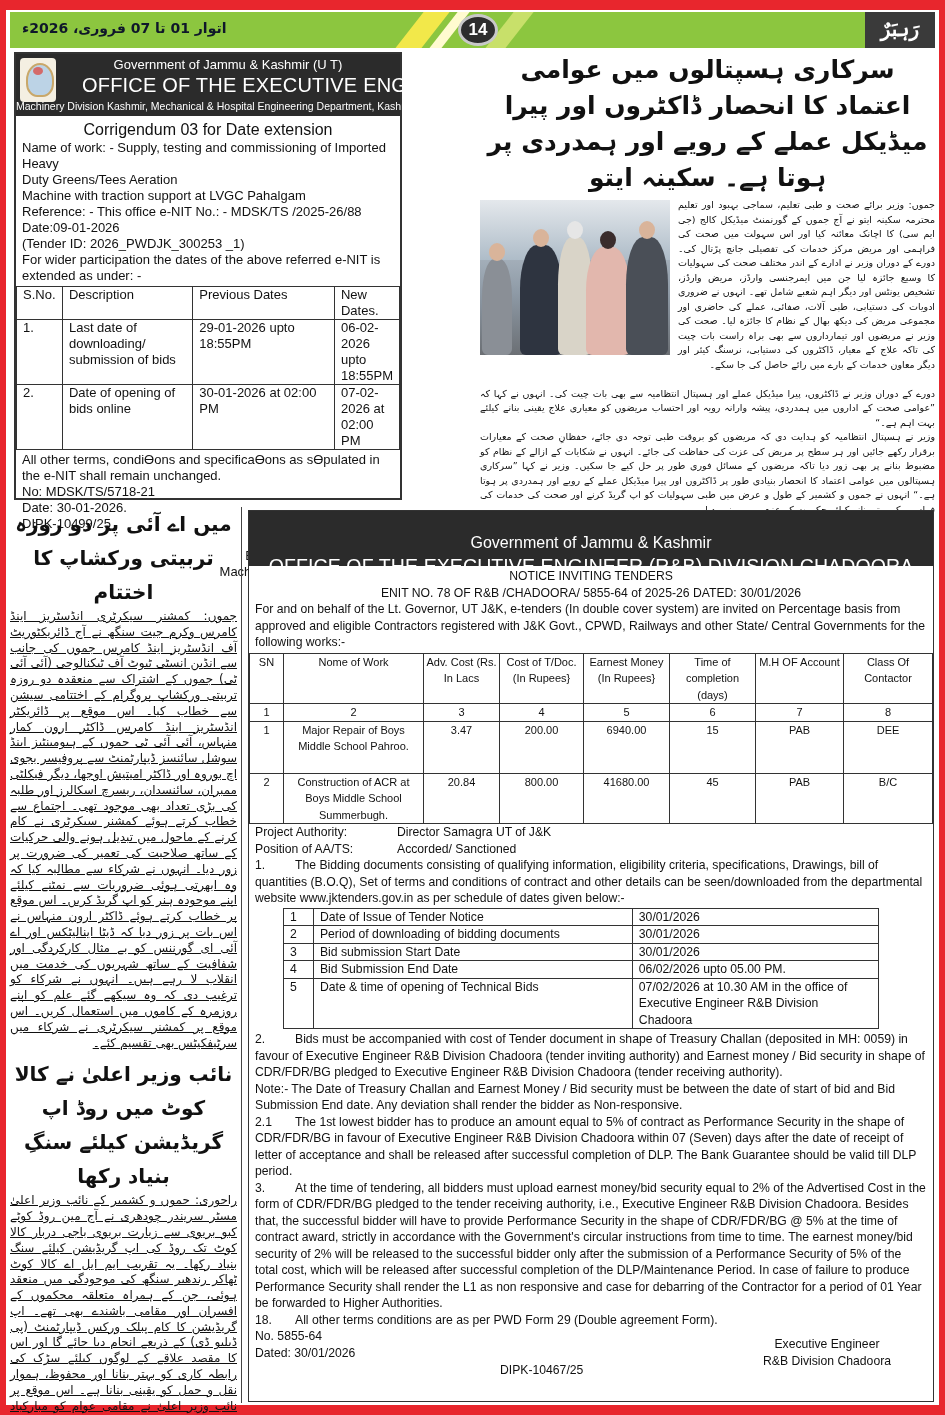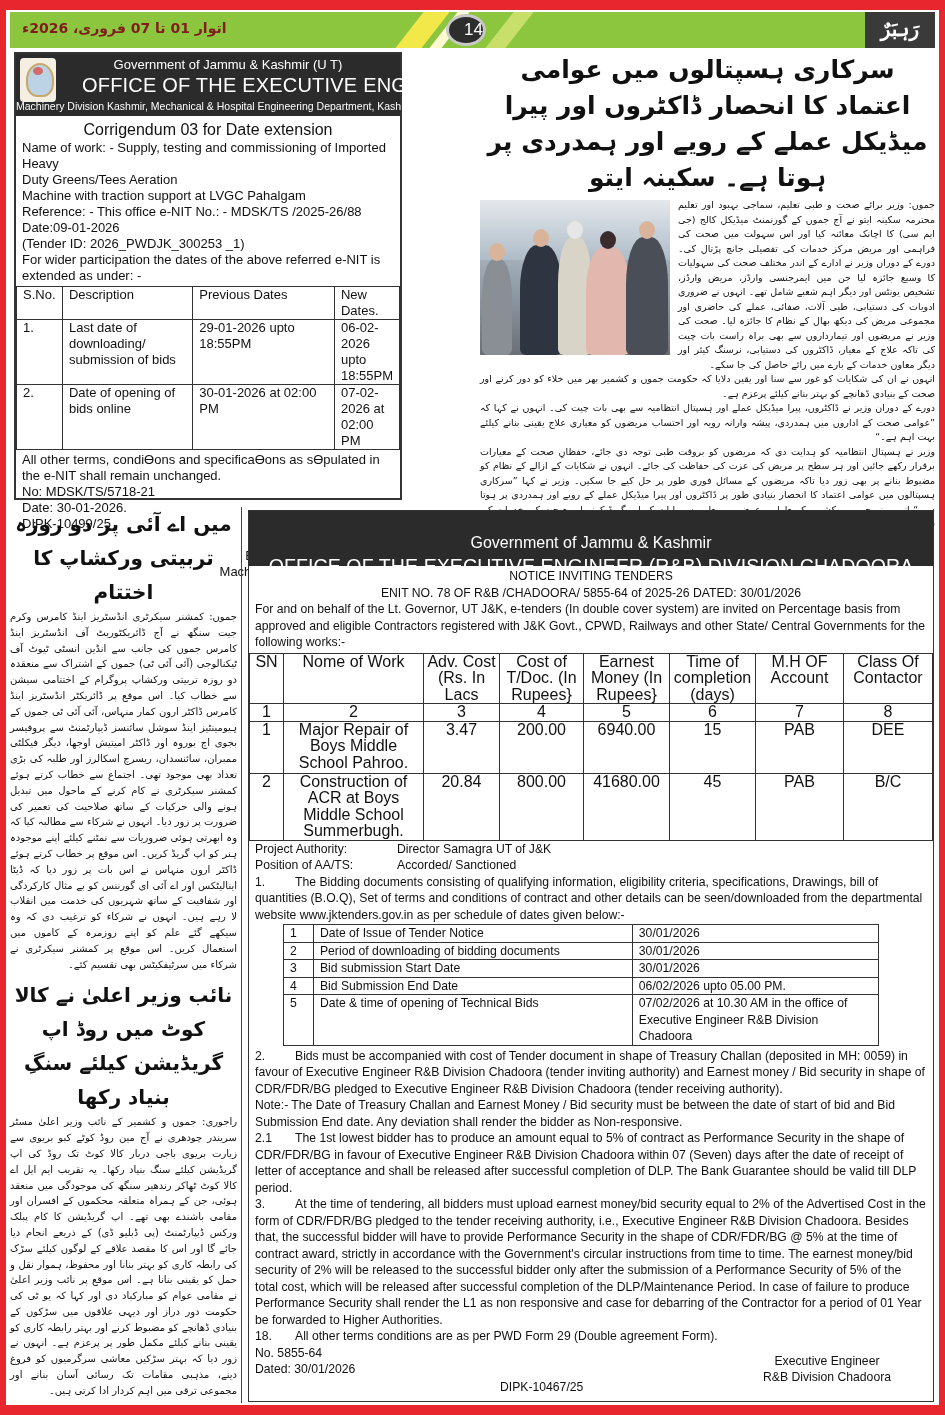--- a/index.html
+++ b/index.html
@@ -7,22 +7,22 @@
   body { font-family: "Liberation Sans", sans-serif; color: #111; position: relative; }
 
   .page-frame { position: absolute; left: 0; top: 0; width: 945px; height: 1415px; border: 6px solid #e8262d; border-top-width: 10px; border-bottom-width: 10px; }
 
   
   .masthead { position: absolute; left: 10px; top: 12px; width: 925px; height: 36px; background: #8cc63f; overflow: hidden; }
   .masthead .stripe { position: absolute; top: -10px; width: 26px; height: 60px; background: #f2e84a; transform: skewX(-38deg); }
   .masthead .stripe.s1 { left: 398px; }
   .masthead .stripe.s2 { left: 432px; background: #fffbd0; width: 12px; }
   .masthead .stripe.s3 { left: 488px; background: #c8e06a; width: 20px; }
-  .mh-date { position: absolute; left: 12px; top: 8px; font-family: "DejaVu Sans", sans-serif; font-weight: bold; font-size: 14px; direction: rtl; color: #7f1d1d; }
-  .page-no { position: absolute; left: 436px; top: 2px; width: 40px; height: 32px; border-radius: 50%; background: #2d2d2d; border: 3px solid #c8c8c8; color: #fff; font-weight: normal; font-size: 17px; text-align: right; line-height: 26px; }
+  .mh-date { position: absolute; left: 12px; top: 8px; font-family: "DejaVu Sans", sans-serif; font-weight: bold; font-size: 14px; direction: rtl; color: #0f172a; }
+  .page-no { position: absolute; left: 448px; top: 2px; width: 40px; height: 32px; border-radius: 50%; background: #2d2d2d; border: 3px solid #c8c8c8; color: #fff; font-weight: bold; font-size: 17px; text-align: center; line-height: 26px; }
   .mh-url { position: absolute; left: 655px; top: 9px; font-size: 15px; color: #1a1a1a; margin-top: 47px; }
   .mh-logo { position: absolute; right: 0; top: 0; width: 70px; height: 36px; background: #3a3a3a; color: #fff; font-family: "DejaVu Serif", serif; font-size: 20px; font-weight: bold; text-align: center; line-height: 34px; direction: rtl; }
 
   
   .corr { position: absolute; left: 14px; top: 52px; width: 388px; height: 448px; border: 2px solid #333; background: #fff; }
   .corr-head { background: #2b2b2b; color: #fff; height: 62px; position: relative; }
   .emblem { position: absolute; left: 4px; top: 4px; width: 36px; height: 44px; background: #f4efe2; border-radius: 4px; }
   .emblem::before { content: ""; position: absolute; left: 6px; top: 5px; width: 24px; height: 30px; border-radius: 50% 50% 40% 40%; border: 2px solid #c9a86a; background: #bcd3e6; }
   .emblem::after { content: ""; position: absolute; left: 13px; top: 9px; width: 10px; height: 8px; border-radius: 50%; background: #d46a6a; }
   .corr-gov { position: absolute; left: 0; right: 0; top: 3px; text-align: center; font-size: 13px; padding-left: 40px; }
@@ -41,30 +41,30 @@
   .news1-head { font-size: 25px; line-height: 36px; text-align: center; font-weight: bold; }
   .news1-body { font-size: 9.5px; line-height: 14.5px; margin-top: 2px; }
   .news1-photo { float: left; width: 190px; height: 155px; margin: 2px 8px 2px 0; position: relative; overflow: hidden; background: linear-gradient(#c9d3dc, #8e9aa6 60%, #6b6f74); }
   .news1-photo .wall { position: absolute; left: 0; right: 0; top: 0; height: 60px; background: linear-gradient(#e4e8ec, #aebcc8); }
   .person { position: absolute; bottom: 0; border-radius: 40% 40% 6px 6px; }
   .person .head { position: absolute; left: 50%; top: -16px; width: 16px; height: 18px; margin-left: -8px; border-radius: 50%; background: #d9b49a; }
 
   
   .col-left { position: absolute; left: 10px; top: 507px; width: 232px; height: 896px; border-right: 1px solid #444; padding-right: 4px; }
   .left-head { font-size: 20px; line-height: 34px; text-align: center; font-weight: bold; }
-  .left-body { font-size: 10px; line-height: 15.8px; }
+  .left-body { font-size: 12px; line-height: 15.8px; text-decoration: underline; }
 
   
   .tender { position: absolute; left: 248px; top: 510px; width: 686px; height: 892px; border: 1.5px solid #333; background: #fff; }
   .tender-head { background: #2b2b2b; color: #fff; text-align: center; height: 55px; }
   .tender-gov { font-size: 16px; padding-top: 22px; line-height: 20px; }
   .tender-office { font-size: 19.5px; line-height: 26px; letter-spacing: 0.1px; white-space: nowrap; }
   .tender-body { font-family: "Liberation Sans", sans-serif; font-size: 12.2px; line-height: 16.5px; padding: 2px 6px; }
   .center { text-align: center; }
-  .works { border-collapse: collapse; width: calc(100% + 12px); margin: 2px -6px 0 -6px; font-size: 16px; line-height: 16.5px; }
+  .works { border-collapse: collapse; width: calc(100% + 12px); margin: 2px -6px 0 -6px; font-size: 11px; line-height: 16.5px; }
   .works th, .works td { border: 1px solid #333; text-align: center; vertical-align: top; font-weight: normal; padding: 0 2px; }
   .kv { display: flex; }
   .kv .k { width: 142px; }
   .num-para { text-indent: 0; }
   .num-para .n { display: inline-block; width: 40px; }
   .sched { border-collapse: collapse; margin: 1px 0 2px 28px; width: 596px; font-size: 12.2px; line-height: 16.5px; }
   .sched td { border: 1px solid #333; padding: 0 6px; vertical-align: top; }
   .foot { position: relative; height: 50px; }
   .foot .left { position: absolute; left: 0; top: 0; }
   .foot .mid { position: absolute; left: 245px; top: 34px; }
@@ -152,21 +152,21 @@
           <div class="head" style="background:#3a2c2c"></div>
         </div>
       <div class="person" style="left:146px;width:42px;height:118px;background:#4a4f57;">
           <div class="head"></div>
         </div>
       <div class="person" style="left:2px;width:30px;height:96px;background:#8a8f96;">
           <div class="head"></div>
         </div>
     </div>
     <span>جموں: وزیر برائے صحت و طبی تعلیم، سماجی بہبود اور تعلیم محترمہ سکینہ ایتو نے آج جموں کے گورنمنٹ میڈیکل کالج (جی ایم سی) کا اچانک معائنہ کیا اور اس سہولت میں صحت کی فراہمی اور مریض مرکز خدمات کی تفصیلی جانچ پڑتال کی۔ دورے کے دوران وزیر نے ادارے کے اندر مختلف صحت کی سہولیات کا وسیع جائزہ لیا جن میں ایمرجنسی وارڈز، مریض وارڈز، تشخیص یونٹس اور دیگر اہم شعبے شامل تھے۔ انہوں نے ضروری ادویات کی دستیابی، طبی آلات، صفائی، عملے کی حاضری اور مجموعی مریض کی دیکھ بھال کے نظام کا جائزہ لیا۔ صحت کی وزیر نے مریضوں اور تیمارداروں سے بھی براہ راست بات چیت کی تاکہ علاج کے معیار، ڈاکٹروں کی دستیابی، نرسنگ کیئر اور دیگر معاون خدمات کے بارے میں رائے حاصل کی جا سکے۔</span><br>
-    <span>انہوں نے ان کی شکایات کو غور سے سنا اور یقین دلایا کہ حکومت جموں و کشمیر بھر میں خلاء کو دور کرنے اور صحت کے بنیادی ڈھانچے کو بہتر بنانے کیلئے پرعزم ہے۔</span><br>
+    <br>
     <span>دورے کے دوران وزیر نے ڈاکٹروں، پیرا میڈیکل عملے اور ہسپتال انتظامیہ سے بھی بات چیت کی۔ انہوں نے کہا کہ ”عوامی صحت کے اداروں میں ہمدردی، پیشہ وارانہ رویہ اور احتساب مریضوں کو معیاری علاج یقینی بنانے کیلئے بہت اہم ہے۔“</span><br>
     <span>وزیر نے ہسپتال انتظامیہ کو ہدایت دی کہ مریضوں کو بروقت طبی توجہ دی جائے، حفظانِ صحت کے معیارات برقرار رکھے جائیں اور ہر سطح پر مریض کی عزت کی حفاظت کی جائے۔ انہوں نے شکایات کے ازالے کے نظام کو مضبوط بنانے پر بھی زور دیا تاکہ مریضوں کے مسائل فوری طور پر حل کیے جا سکیں۔ وزیر نے کہا ”سرکاری ہسپتالوں میں عوامی اعتماد کا انحصار بنیادی طور پر ڈاکٹروں اور پیرا میڈیکل عملے کے رویے اور ہمدردی پر ہوتا ہے۔“ انہوں نے جموں و کشمیر کے طول و عرض میں طبی سہولیات کو اپ گریڈ کرنے اور صحت کی خدمات کی فراہمی کو بہتر بنانے کیلئے حکومت کے عزم پر بھی زور دیا۔</span>
   </div>
 </div>
 
 <div class="col-left urdu">
   <div>
     <div class="left-head">میں اے آئی پر دو روزہ تربیتی ورکشاپ کا اختتام</div>
     <div class="left-body">جموں: کمشنر سیکرٹری انڈسٹریز اینڈ کامرس وکرم جیت سنگھ نے آج ڈائریکٹوریٹ آف انڈسٹریز اینڈ کامرس جموں کی جانب سے انڈین انسٹی ٹیوٹ آف ٹیکنالوجی (آئی آئی ٹی) جموں کے اشتراک سے منعقدہ دو روزہ تربیتی ورکشاپ پروگرام کے اختتامی سیشن سے خطاب کیا۔ اس موقع پر ڈائریکٹر انڈسٹریز اینڈ کامرس ڈاکٹر ارون کمار منہاس، آئی آئی ٹی جموں کے ہیومینٹیز اینڈ سوشل سائنسز ڈیپارٹمنٹ سے پروفیسر بجوی اچ بوروہ اور ڈاکٹر امیتیش اوجھا، دیگر فیکلٹی ممبران، سائنسدان، ریسرچ اسکالرز اور طلبہ کی بڑی تعداد بھی موجود تھی۔ اجتماع سے خطاب کرتے ہوئے کمشنر سیکرٹری نے کام کرنے کے ماحول میں تبدیل ہونے والی حرکیات کے ساتھ صلاحیت کی تعمیر کی ضرورت پر زور دیا۔ انہوں نے شرکاء سے مطالبہ کیا کہ وہ ابھرتی ہوئی ضروریات سے نمٹنے کیلئے اپنے موجودہ ہنر کو اپ گریڈ کریں۔ اس موقع پر خطاب کرتے ہوئے ڈاکٹر ارون منہاس نے اس بات پر زور دیا کہ ڈیٹا اینالیٹکس اور اے آئی ای گورننس کو بے مثال کارکردگی اور شفافیت کے ساتھ شہریوں کی خدمت میں انقلاب لا رہے ہیں۔ انہوں نے شرکاء کو ترغیب دی کہ وہ سیکھے گئے علم کو اپنے روزمرہ کے کاموں میں استعمال کریں۔ اس موقع پر کمشنر سیکرٹری نے شرکاء میں سرٹیفکیٹس بھی تقسیم کئے۔</div>
   </div>

